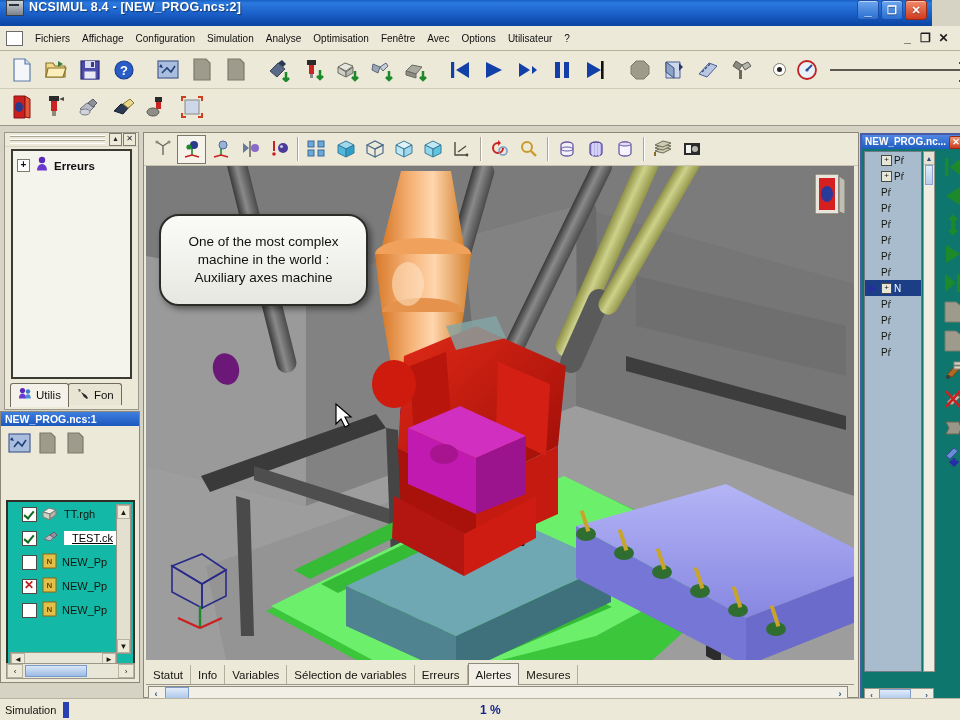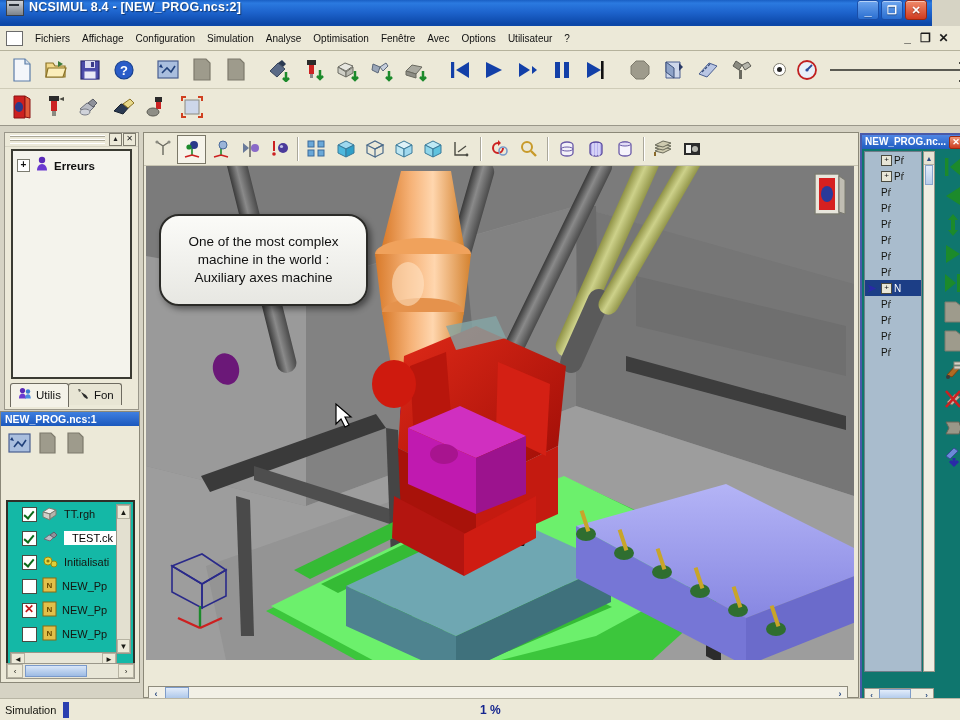--- a/index.html
+++ b/index.html
@@ -96,21 +96,21 @@
   .lb-tbtn{width:25px;height:25px;display:flex;align-items:center;justify-content:center;}
   .lb-list{position:absolute;left:5px;top:48px;right:4px;height:170px;
     border:2px solid #2f2f28;background:#14b8a6;box-sizing:border-box;overflow:hidden;margin-top:40px;}
   .lrow{height:24px;display:flex;align-items:center;gap:5px;padding-left:14px;}
   .cbx{width:13px;height:13px;border:1px solid #4a4a42;background:#fff;position:relative;
     flex:none;}
   .cbx.chk:after{content:"";position:absolute;left:3px;top:1px;width:4px;height:8px;
     border:solid #0b6b18;border-width:0 2px 2px 0;transform:rotate(40deg);}
   .cbx.x:after{content:"\2715";position:absolute;left:1px;top:-2px;font-size:12px;color:#c01a1a;font-weight:bold;}
   .lrow .lbl{font-size:11px;color:#15150f;white-space:nowrap;overflow:hidden;}
-  .lrow .lbl.hi{background:#fff;color:#000;padding:1px 8px;}
+  .lrow .lbl.hi{background:#fff;color:#000;padding:1px 8px;text-decoration:underline;}
   .lb-vsb{position:absolute;right:2px;top:2px;bottom:14px;width:13px;background:#e3e0d0;
     border:1px solid #9a978a;display:flex;flex-direction:column;justify-content:space-between;}
   .sb-arrow{height:12px;display:flex;align-items:center;justify-content:center;
     font-size:8px;color:#1b1b15;background:#ece9d8;border:1px solid #b6b3a2;}
   .lb-hsb{position:absolute;left:2px;right:16px;bottom:1px;height:13px;background:#e8e6d7;
     border:1px solid #9a978a;display:flex;align-items:center;justify-content:space-between;}
   .lb-opt{position:absolute;left:5px;top:224px;right:4px;height:28px;
     border:1px solid #9a978a;background:#ece9d8;display:flex;align-items:center;padding:0 5px;
     box-sizing:border-box;}
   .lb-opt .txt{font-size:11.5px;color:#1a1a14;margin-left:5px;}
@@ -529,29 +529,20 @@
       </div>
       <div class="lrow">
         <div class="cbx chk"></div>
         <span><svg width="17" height="15" viewBox="0 0 17 15">
               <path d="M2 9l5-4 6 1-5 5z" fill="#b9bcc4" stroke="#6a6d76"></path>
               <path d="M8 5l4-3 3 3-3 3z" fill="#8e919a" stroke="#5a5d66"></path>
             </svg></span>
         <span class="lbl hi">TEST.ck</span>
       </div>
       <div class="lrow">
-        <div class="cbx chk"></div>
-        <span><svg width="17" height="15" viewBox="0 0 17 15">
-              <circle cx="6" cy="7" r="4" fill="#e8d840" stroke="#9a8a10"></circle>
-              <circle cx="6" cy="7" r="1.6" fill="#8a7a10"></circle>
-              <circle cx="12" cy="10" r="3" fill="#dfcf38" stroke="#9a8a10"></circle>
-            </svg></span>
-        <span class="lbl">Initialisati</span>
-      </div>
-      <div class="lrow">
         <div class="cbx"></div>
         <span><svg width="15" height="16" viewBox="0 0 15 16">
               <rect x="1" y="1" width="13" height="14" fill="#e2c04a" stroke="#8a6a10"></rect>
               <text x="7.5" y="11" font-size="8" font-family="Liberation Sans" fill="#6a4a00" text-anchor="middle" font-weight="bold">N</text>
             </svg></span>
         <span class="lbl">NEW_Pр</span>
       </div>
       <div class="lrow">
         <div class="cbx x"></div>
         <span><svg width="15" height="16" viewBox="0 0 15 16">
@@ -914,20 +905,29 @@
       <div style="position:absolute;right:6px;top:6px;width:36px;height:46px;">
         <svg width="36" height="46" viewBox="0 0 36 46">
             <rect x="3" y="2" width="24" height="40" fill="#e8e6dc" stroke="#7a7a70" stroke-width="1.4"></rect>
             <rect x="7" y="6" width="16" height="32" fill="#d62020"></rect>
             <ellipse cx="15" cy="22" rx="6" ry="8" fill="#2a3a9a"></ellipse>
             <path d="M27 4l6 4v34l-6-2z" fill="#c0bdb2" stroke="#7a7a70"></path>
           </svg>
       </div>
     </div>
 
+    <div class="tabs-bot">
+      <div class="btab">Statut</div>
+      <div class="btab">Info</div>
+      <div class="btab">Variables</div>
+      <div class="btab">Sélection de variables</div>
+      <div class="btab">Erreurs</div>
+      <div class="btab active">Alertes</div>
+      <div class="btab">Mesures</div>
+    </div>
 
     <div class="vhsb">
       <div class="th"></div>
       <div class="ar" style="position:relative;z-index:2">‹</div>
       <div class="ar">›</div>
     </div>
   </div>
 
   <div class="panel-r">
     <div class="cap">

